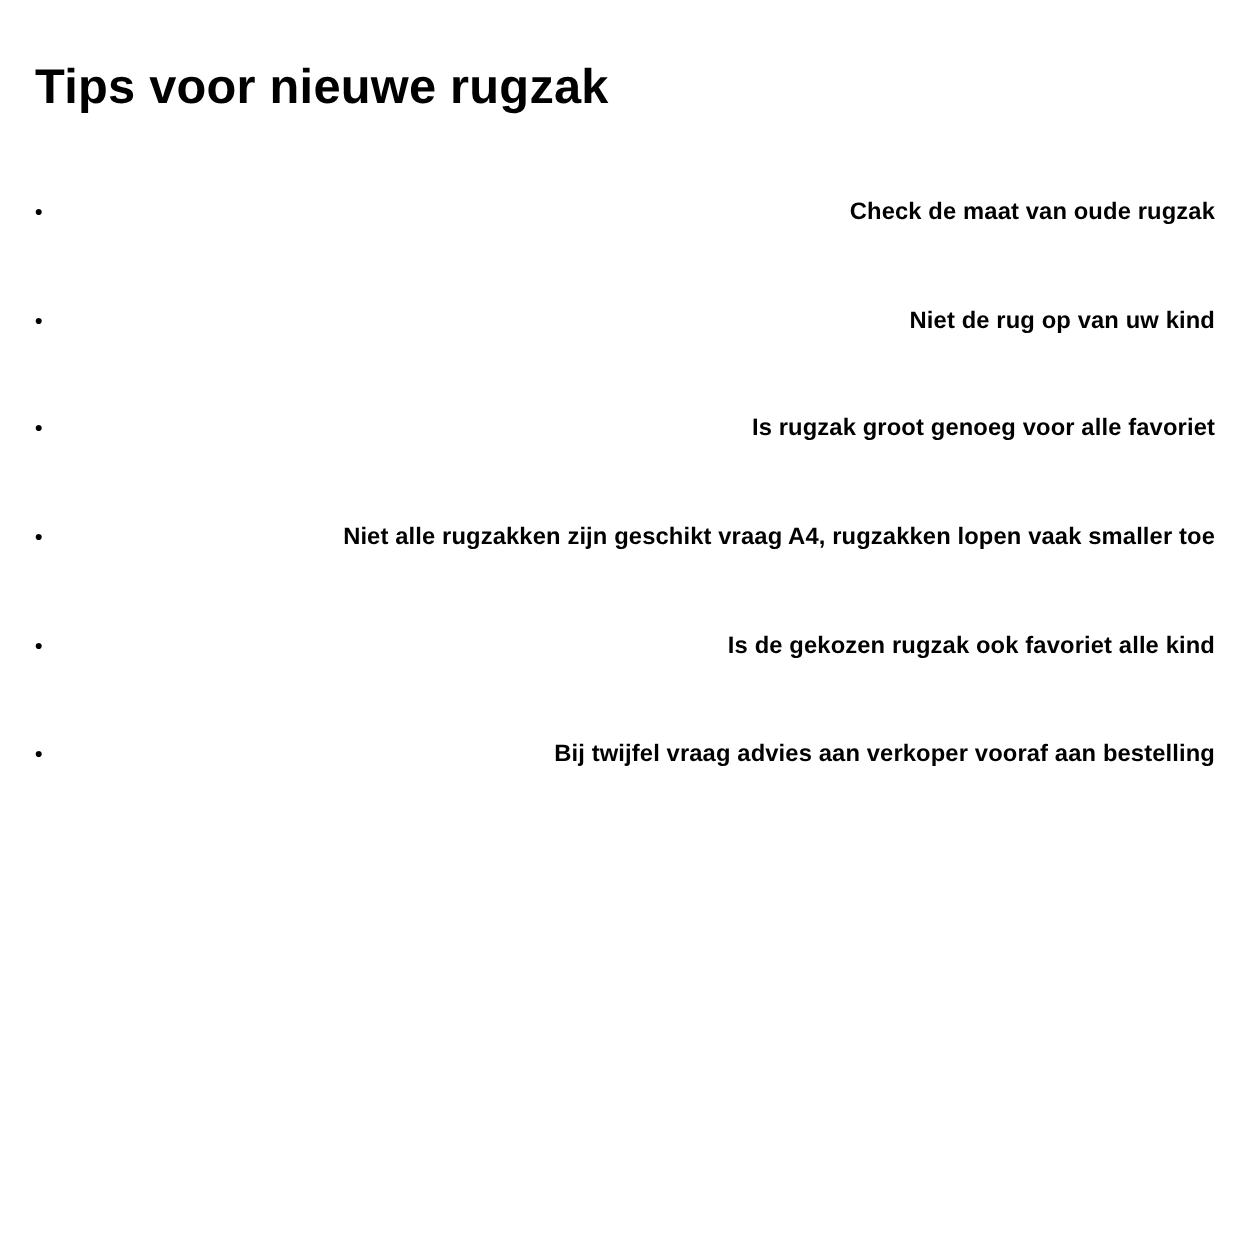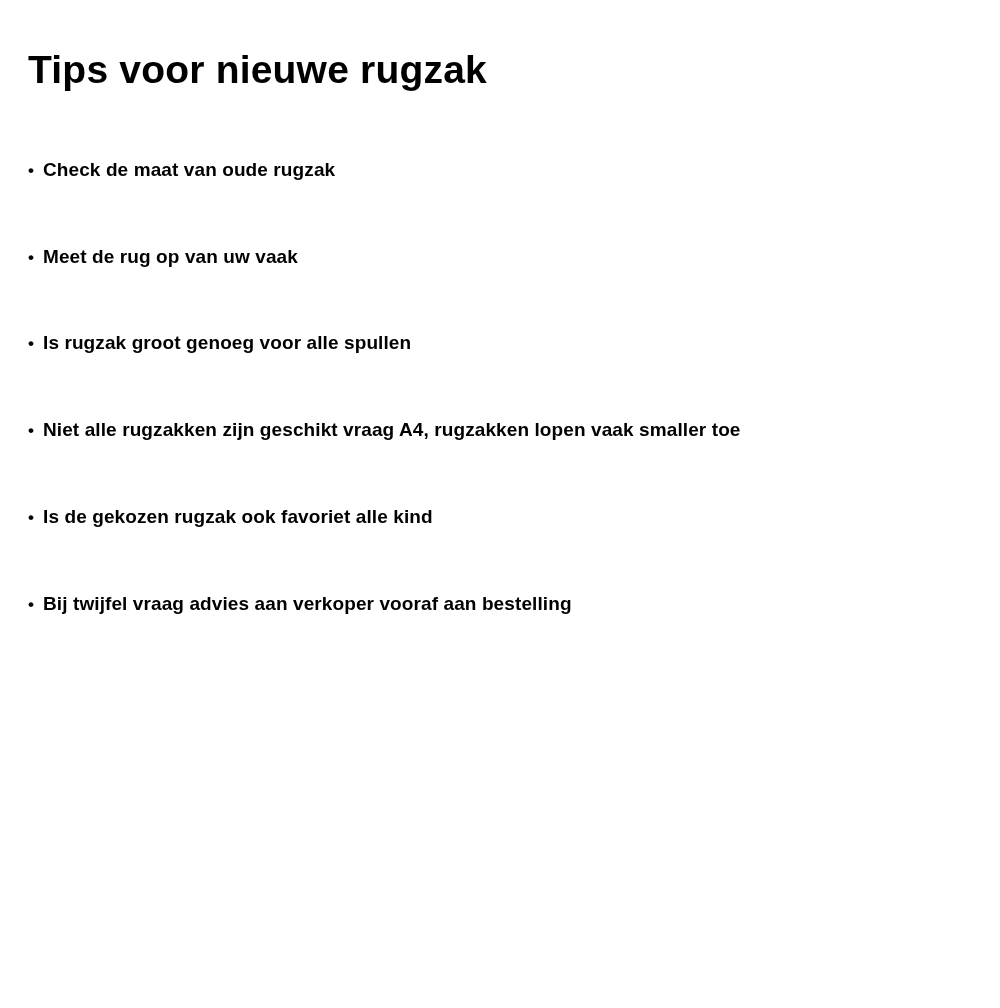--- a/index.html
+++ b/index.html
@@ -42,40 +42,41 @@
     letter-spacing: 0.1px;
   }
   .bullet {
     flex: 0 0 auto;
     width: 15px;
     font-size: 17px;
   }
   .tip-text {
     flex: 1 1 auto;
     white-space: nowrap;
+    text-align: right;
   }
 </style>
 </head>
 <body>
 
 <div class="page">
   <h1 class="title">Tips voor nieuwe rugzak</h1>
 
   <ul class="tips-list">
     <li class="tip">
       <span class="bullet">•</span>
       <span class="tip-text">Check de maat van oude rugzak</span>
     </li>
     <li class="tip">
       <span class="bullet">•</span>
-      <span class="tip-text">Meet de rug op van uw vaak</span>
+      <span class="tip-text">Niet de rug op van uw kind</span>
     </li>
     <li class="tip">
       <span class="bullet">•</span>
-      <span class="tip-text">Is rugzak groot genoeg voor alle spullen</span>
+      <span class="tip-text">Is rugzak groot genoeg voor alle favoriet</span>
     </li>
     <li class="tip">
       <span class="bullet">•</span>
       <span class="tip-text">Niet alle rugzakken zijn geschikt vraag A4, rugzakken lopen vaak smaller toe</span>
     </li>
     <li class="tip">
       <span class="bullet">•</span>
       <span class="tip-text">Is de gekozen rugzak ook favoriet alle kind</span>
     </li>
     <li class="tip">

